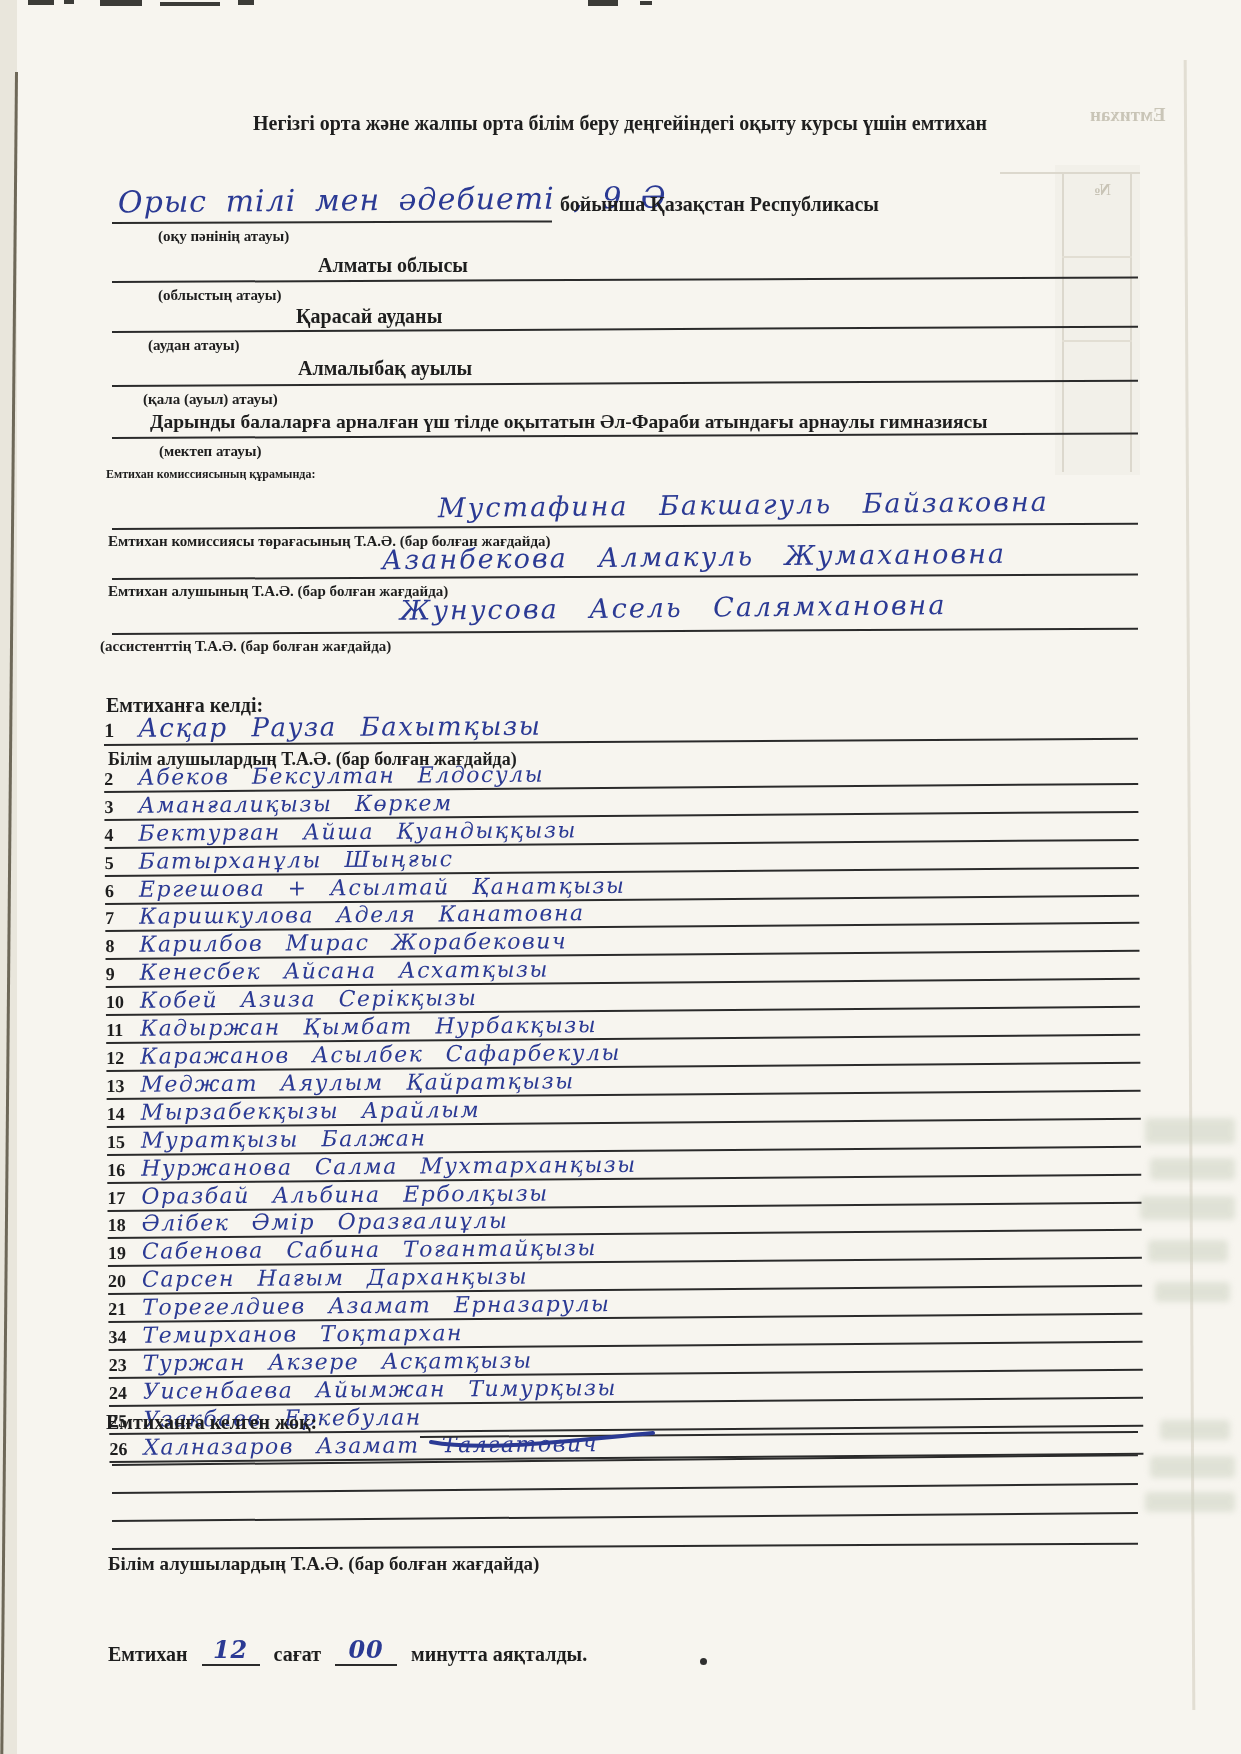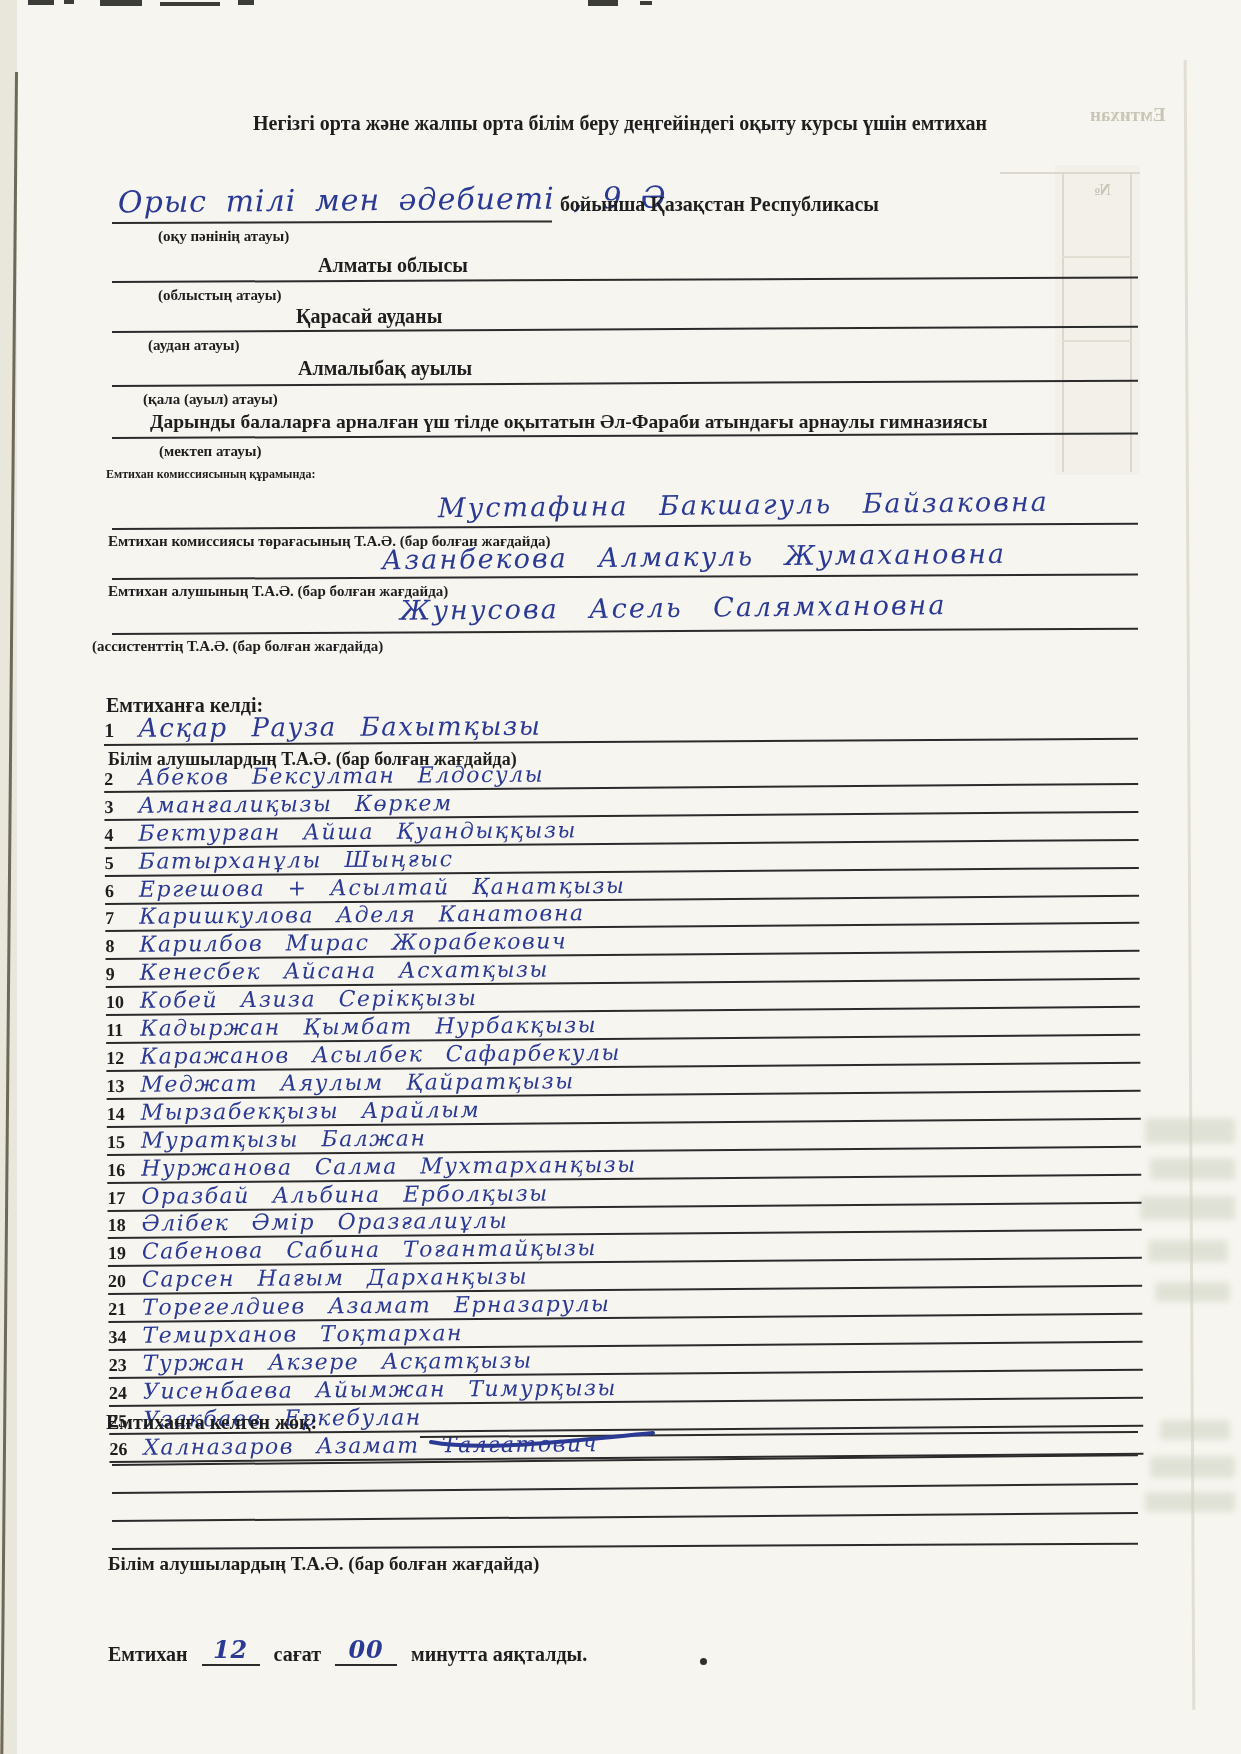--- a/index.html
+++ b/index.html
@@ -94,21 +94,21 @@
   <div class="abs handw mname" style="left:438px;top:489px;">Мустафина Бакшагуль Байзаковна</div>
   <div class="rule" style="left:112px;top:528px;width:1026px;transform:rotate(-0.3deg);"></div>
   <div class="abs printed cap" style="left:108px;top:533px;">Емтихан комиссиясы төрағасының Т.А.Ә. (бар болған жағдайда)</div>
 
   <div class="abs handw mname" style="left:382px;top:541px;">Азанбекова Алмакуль Жумахановна</div>
   <div class="rule" style="left:112px;top:578px;width:1026px;transform:rotate(-0.25deg);"></div>
   <div class="abs printed cap" style="left:108px;top:583px;">Емтихан алушының Т.А.Ә. (бар болған жағдайда)</div>
 
   <div class="abs handw mname" style="left:400px;top:592px;">Жунусова Асель Салямхановна</div>
   <div class="rule" style="left:112px;top:633px;width:1026px;transform:rotate(-0.3deg);"></div>
-  <div class="abs printed cap" style="left:92px;top:638px;">(ассистенттің Т.А.Ә. (бар болған жағдайда)</div>
+  <div class="abs printed cap" style="left:100px;top:638px;">(ассистенттің Т.А.Ә. (бар болған жағдайда)</div>
 
   <div class="abs printed" style="left:106px;top:694px;font-size:20px;">Емтиханға келді:</div>
 
   <div class="firstrow" id="student-first-row">
       <span class="snum" style="font-size: 20px;">1</span>
       <span class="sname handw">Асқар Рауза Бахытқызы</span>
     </div>
   <div class="rule" style="left:104px;top:744px;width:1034px;transform:rotate(-0.35deg);"></div>
   <div class="abs printed" style="left:108px;top:749px;font-size:18px;">Білім алушылардың Т.А.Ә. (бар болған жағдайда)</div>
 

